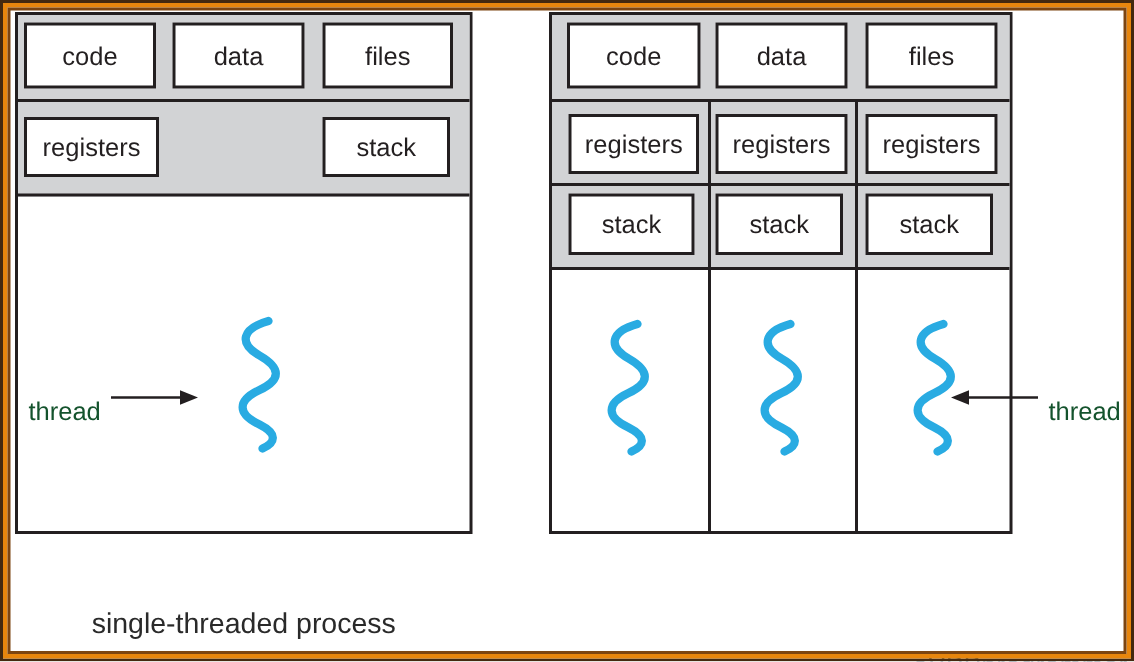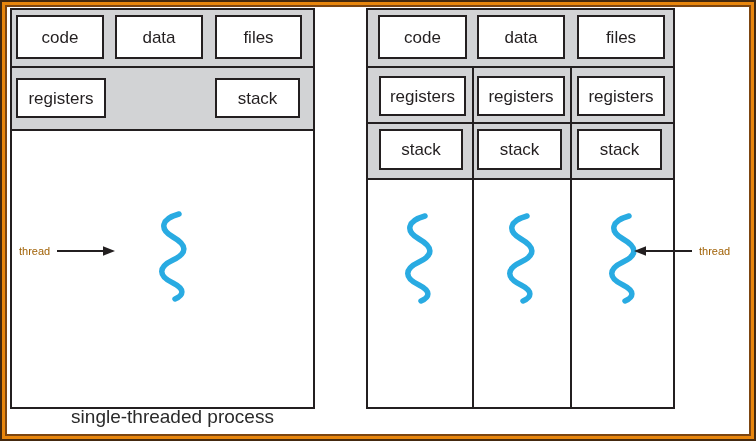--- a/index.html
+++ b/index.html
@@ -6,21 +6,21 @@
   .canvas{
     position:relative;width:756px;height:441px;background:#ffffff;
     font-family:"Liberation Sans",sans-serif;color:#231f20;overflow:hidden;
   }
   
   .frame-outer{position:absolute;inset:0;border:2px solid #44290f;z-index:6;pointer-events:none;}
   .frame-orange{position:absolute;inset:2px;border:3px solid #e8860d;z-index:6;pointer-events:none;}
   .frame-inner{position:absolute;inset:5px;border:2px solid #7c4511;z-index:6;pointer-events:none;}
 
   .process-box{
-    position:absolute;top:8px;height:401px;background:#fff;
+    position:absolute;top:8px;height:348px;background:#fff;
     border:2px solid #231f20;box-sizing:border-box;
   }
   .box-left{left:10px;width:305px;}
   .box-right{left:366px;width:309px;}
 
   .band{position:absolute;left:0;right:0;background:#d2d3d5;border-bottom:2px solid #231f20;}
   .band-top{top:0;height:56px;}
   .band-regstack{top:58px;height:61px;}   
   .band-regs{top:58px;height:54px;}       
   .band-stacks{top:114px;height:54px;}    
@@ -28,27 +28,27 @@
   .cell{
     position:absolute;background:#fff;border:2px solid #231f20;box-sizing:border-box;
     display:flex;align-items:center;justify-content:center;
     font-size:17px;line-height:1;color:#231f20;
   }
   .colline{position:absolute;width:2px;top:58px;bottom:0;background:#231f20;}
 
   .squiggle{position:absolute;width:36px;height:92px;}
 
   .thread-row{position:absolute;display:flex;align-items:center;z-index:3;}
-  .thread-label{font-size:11px;color:#a16207;white-space:nowrap;}
+  .thread-label{font-size:17px;color:#14532d;white-space:nowrap;margin-top:20px;}
   .thread-row .gap{width:7px;}
 
   .caption{
     position:absolute;top:406px;text-align:center;font-size:19px;color:#2a2a2a;z-index:2;
   }
-  .caption-left{left:20px;width:305px;}
+  .caption-left{left:10px;width:305px;}
   .caption-right{left:366px;width:309px;}
 
   .watermark{
     position:absolute;top:434px;right:4px;font-size:17px;color:#0c4a6e;z-index:1;
     letter-spacing:0.5px;white-space:nowrap;
   }
 </style>
 </head>
 <body>
 

